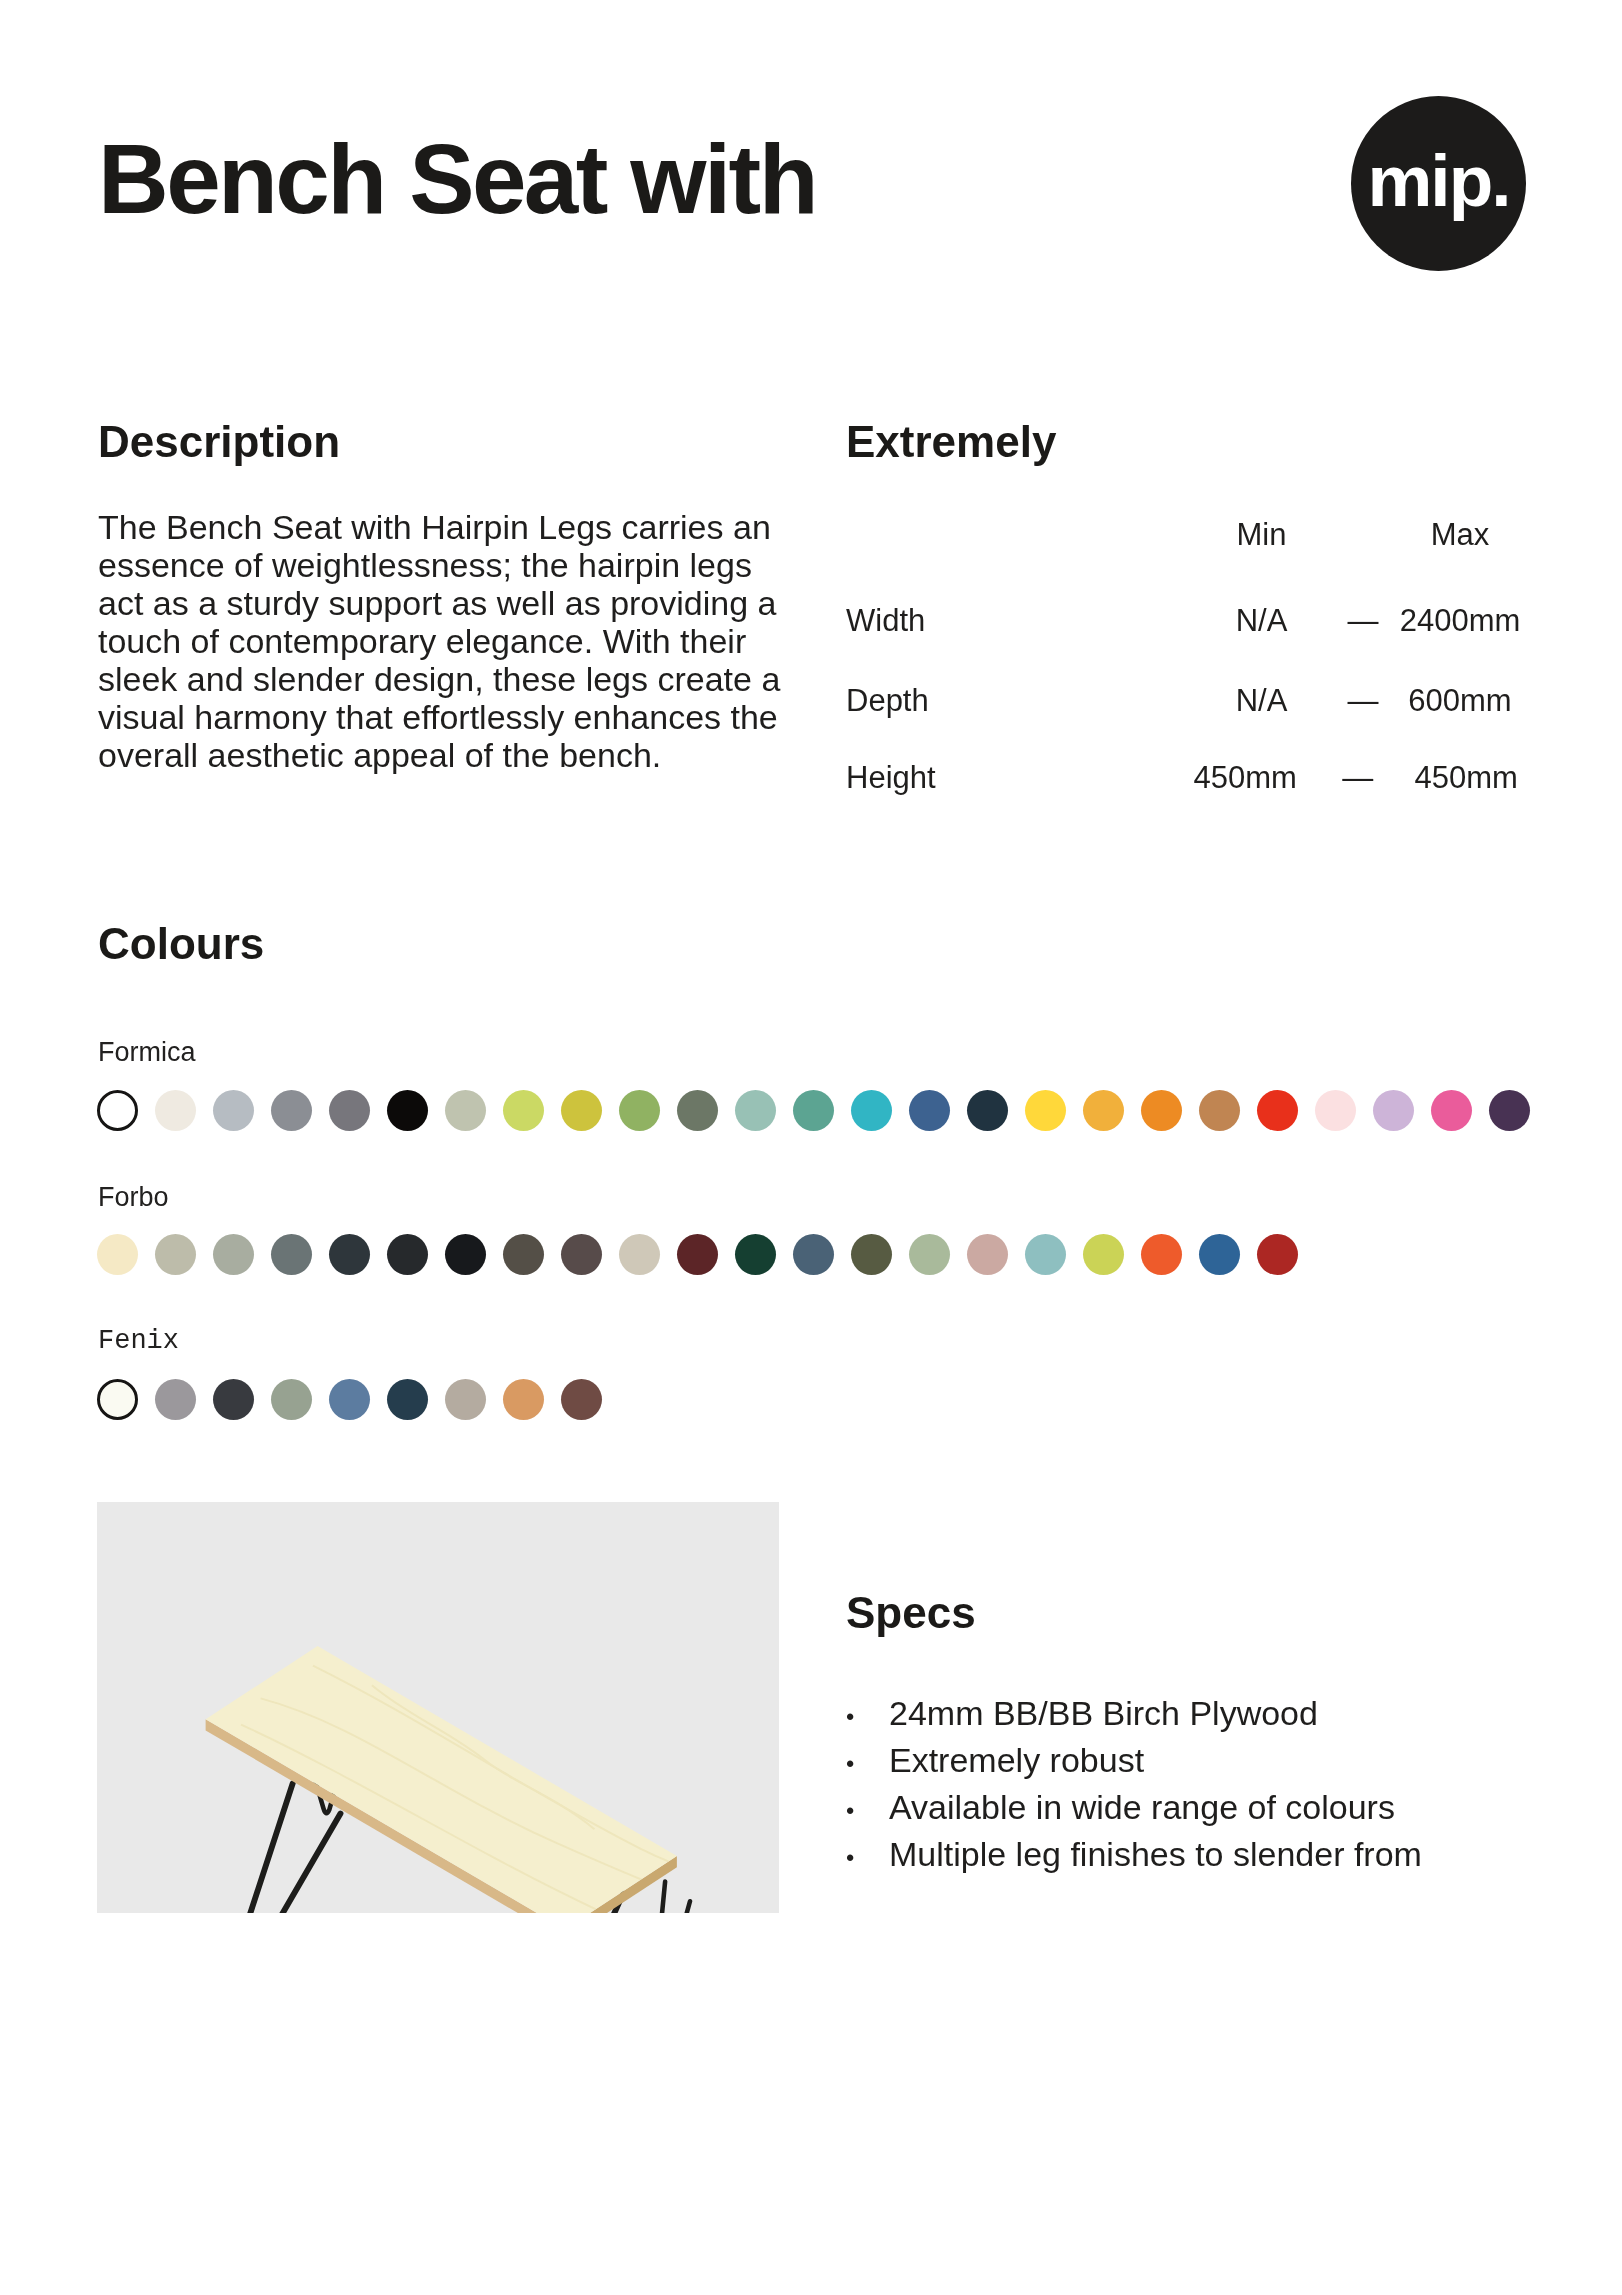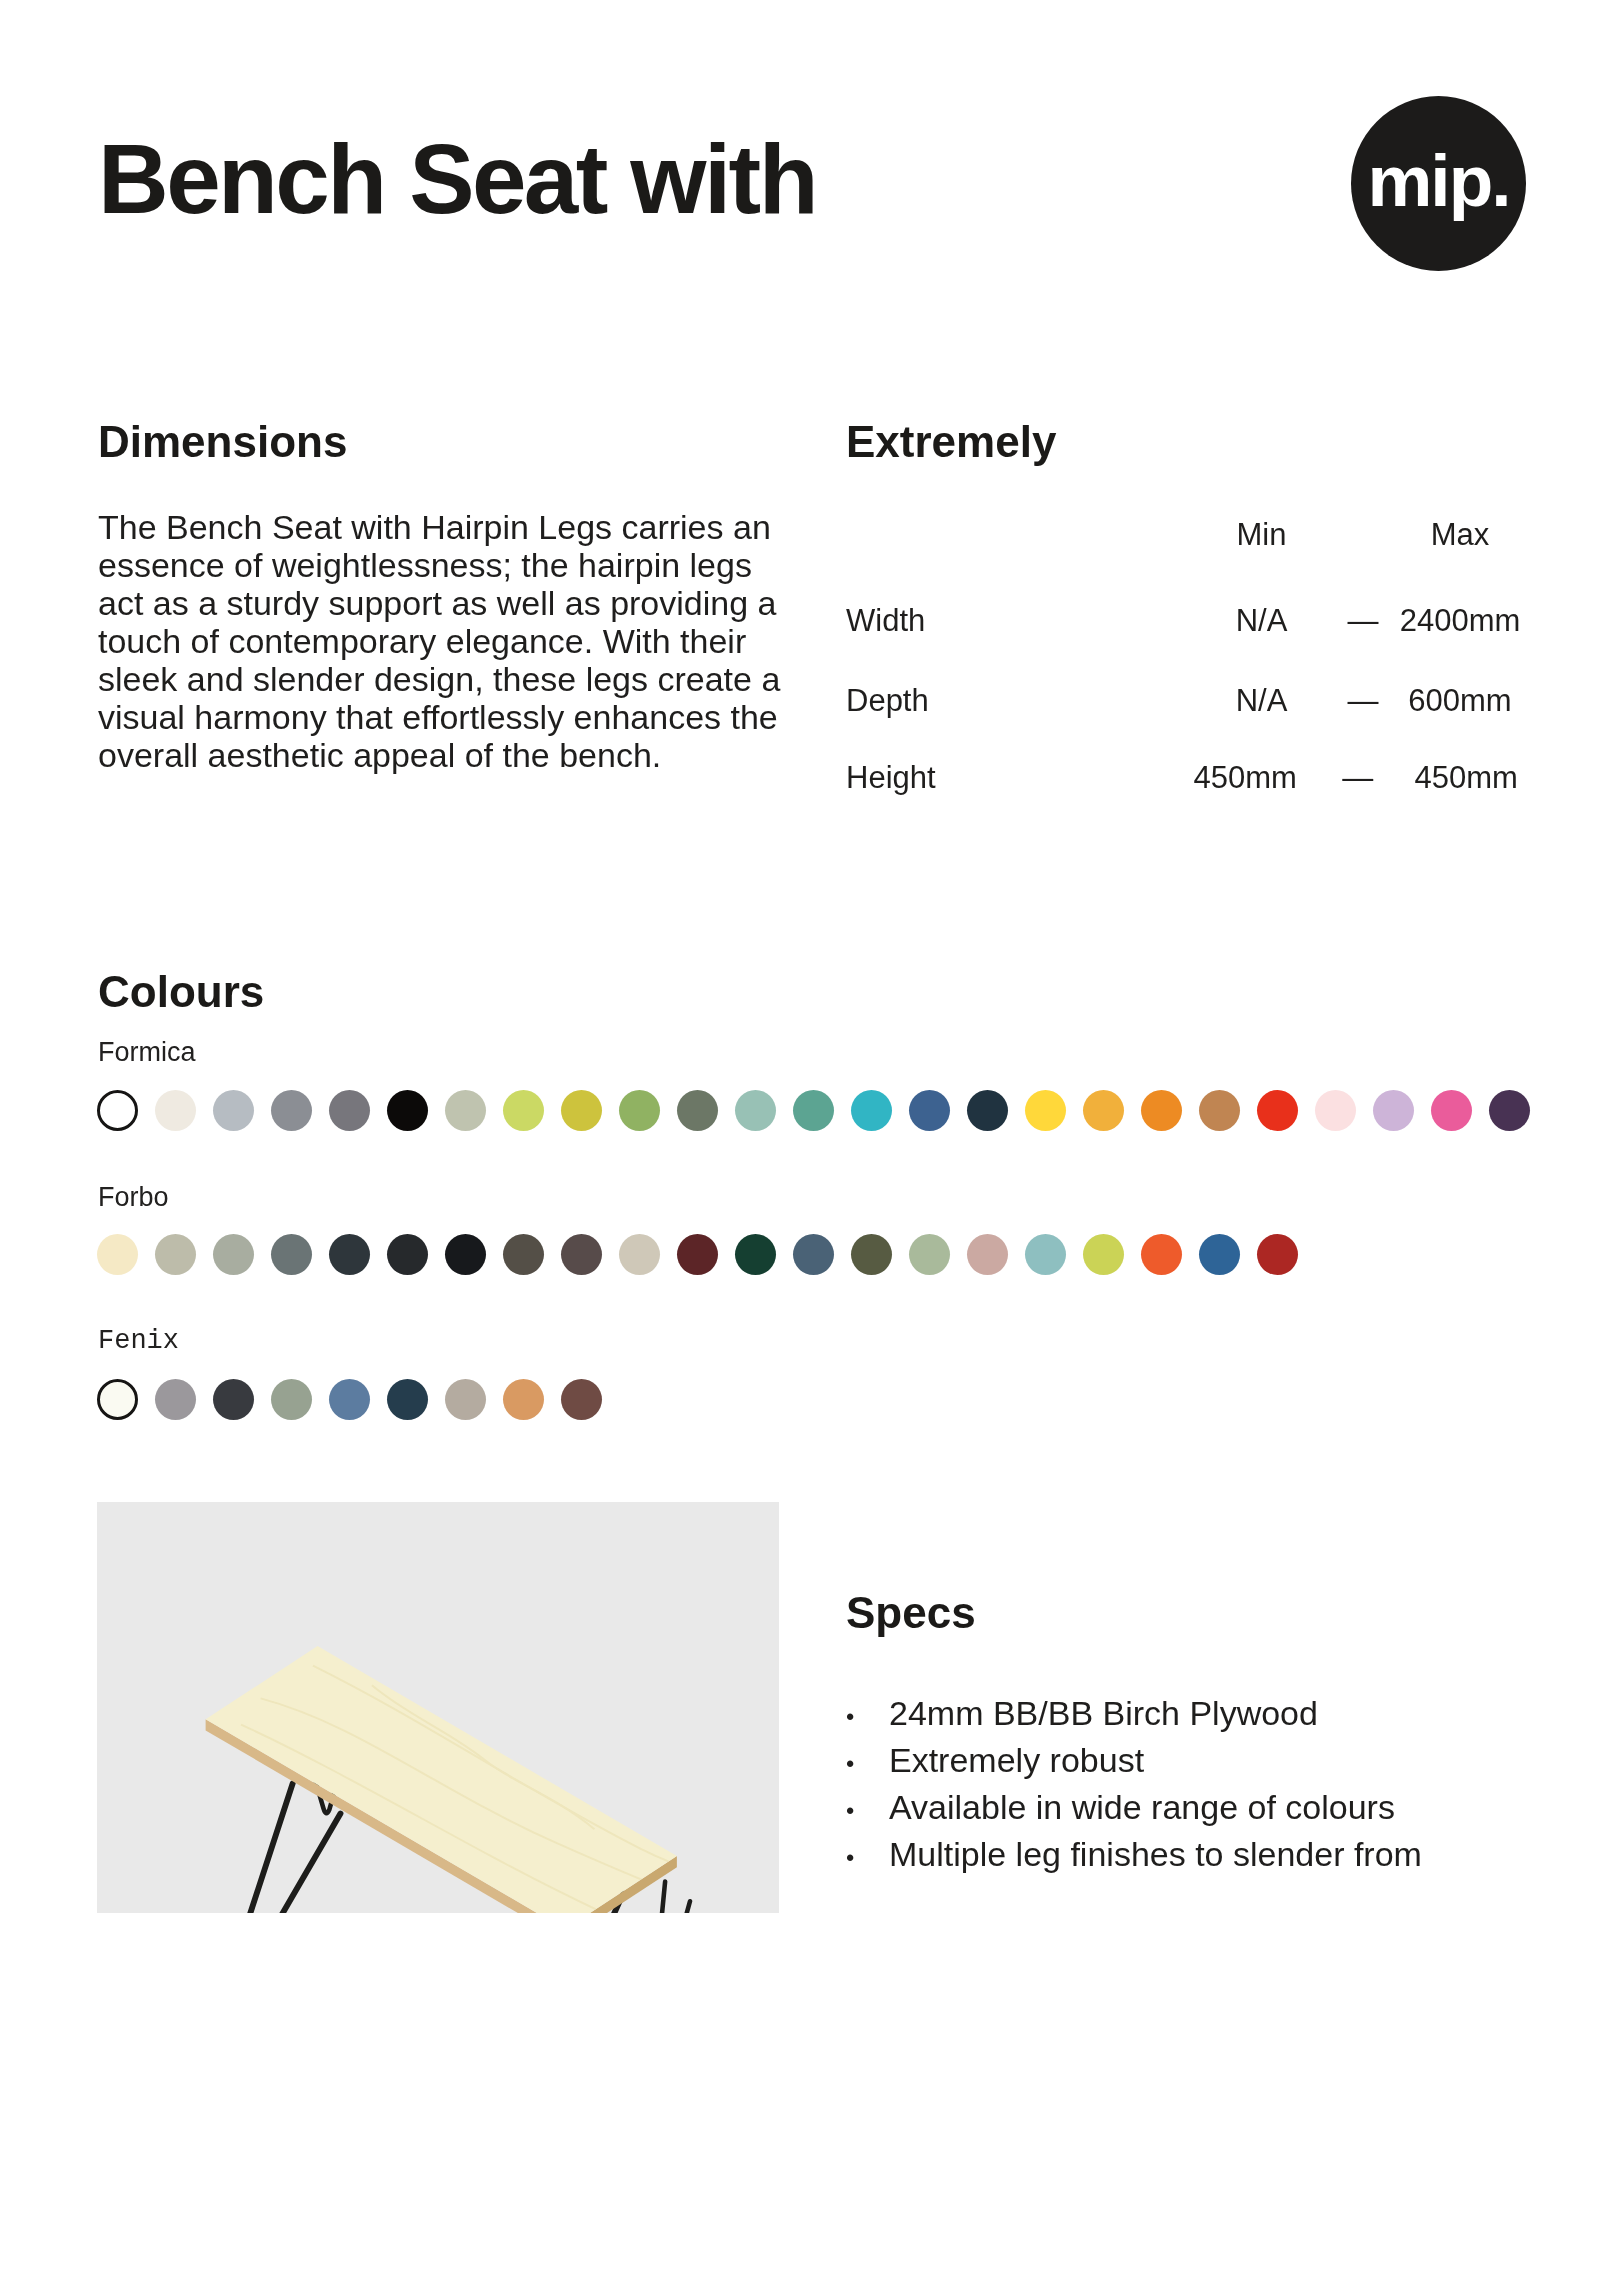--- a/index.html
+++ b/index.html
@@ -48,21 +48,21 @@
   
   .h2 {
     position: absolute;
     font-size: 44px;
     font-weight: 700;
     line-height: 1;
     color: #1b1a18;
   }
   .h2.description { left: 98px; top: 420px; }
   .h2.dimensions  { left: 846px; top: 420px; }
-  .h2.colours     { left: 98px; top: 970px; }
+  .h2.colours     { left: 98px; top: 922px; }
   .h2.specs       { left: 846px; top: 1591px; }
   
   .desc-body {
     position: absolute;
     left: 98px;
     top: 508px;
     width: 694px;
     font-size: 34px;
     line-height: 38px;
     color: #1f1e1d;
@@ -147,21 +147,21 @@
 <div class="page">
 
   <div class="title">
     <div>Bench Seat with</div>
   </div>
 
   <div class="logo">
     <span class="logo-text">mip.</span>
   </div>
 
-  <div class="h2 description">Dimensions</div>
+  <div class="h2 description">Description</div>
   <div class="desc-body">The Bench Seat with Hairpin Legs carries an essence of weightlessness; the hairpin legs act as a sturdy support as well as providing a touch of contemporary elegance. With their sleek and slender design, these legs create a visual harmony that effortlessly enhances the overall aesthetic appeal of the bench.</div>
 
   <div class="h2 dimensions">Extremely</div>
   <div class="dim-table">
     <div class="dim-row r-header">
       <div class="dim-label"></div>
       <div class="dim-min">Min</div>
       <div class="dim-dash"></div>
       <div class="dim-max">Max</div>
     </div>

